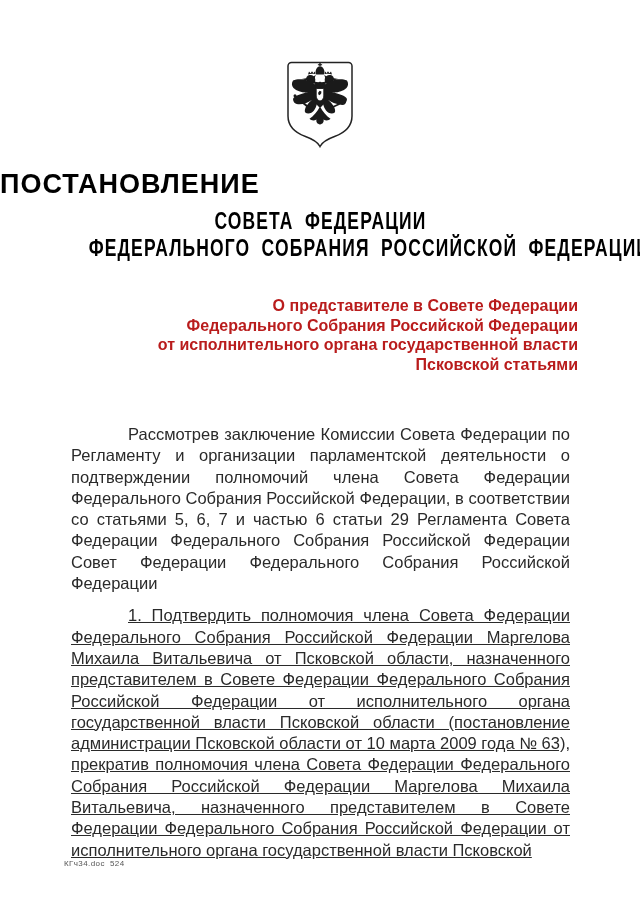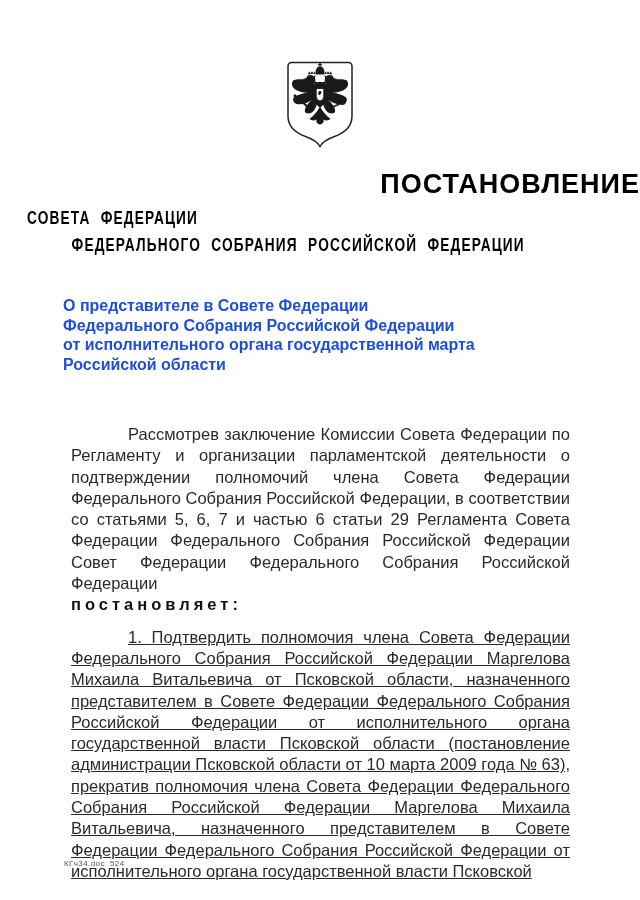--- a/index.html
+++ b/index.html
@@ -23,55 +23,55 @@
     transform: translateX(-50%);
     width: 70px;
     height: 88px;
   }
   .doc-title {
     position: absolute;
     top: 169px;
     left: 0;
     width: 100%;
     margin: 0;
-    text-align: right;
+    text-align: left;
     font-size: 27px;
     font-weight: bold;
     letter-spacing: 1px;
     color: #000000;
   }
   .org-line {
     position: absolute;
     left: 0;
     width: 100%;
-    text-align: left;
+    text-align: center;
     color: #000000;
     font-weight: bold;
-    font-size: 18px;
+    font-size: 23px;
     white-space: nowrap;
   }
   .org-line .squeeze {
     display: inline-block;
     transform: scaleX(0.76);
     transform-origin: center;
     letter-spacing: 1.5px;
     word-spacing: 7px;
   }
   .org-line-1 { top: 208px; }
   .org-line-2 { top: 235px; }
   .subject {
     position: absolute;
     top: 296px;
     left: 63px;
     width: 515px;
-    text-align: left;
+    text-align: right;
     font-weight: bold;
     font-size: 16px;
     line-height: 19.5px;
-    color: #1d4ed8;
+    color: #b91c1c;
   }
   .body-block {
     position: absolute;
     top: 416px;
     left: 63px;
     width: 515px;
     font-size: 16.5px;
     line-height: 21.3px;
     color: #2a2a2a;
   }
@@ -164,27 +164,26 @@
     <span class="squeeze">СОВЕТА ФЕДЕРАЦИИ</span>
   </div>
 
   <div class="org-line org-line-2">
     <span class="squeeze">ФЕДЕРАЛЬНОГО СОБРАНИЯ РОССИЙСКОЙ ФЕДЕРАЦИИ</span>
   </div>
 
   <div class="subject">
     <div>О представителе в Совете Федерации</div>
     <div>Федерального Собрания Российской Федерации</div>
-    <div>от исполнительного органа государственной марта</div>
-    <div>Российской области</div>
+    <div>от исполнительного органа государственной власти</div>
+    <div>Псковской статьями</div>
   </div>
 
   <div class="body-block">
     <p class="body-par">
       <span class="preamble-text">Рассмотрев заключение Комиссии Совета Федерации по Регламенту и организации парламентской деятельности о подтверждении полномочий члена Совета Федерации Федерального Собрания Российской Федерации, в соответствии со статьями 5, 6, 7 и частью 6 статьи 29 Регламента Совета Федерации Федерального Собрания Российской Федерации Совет Федерации Федерального Собрания Российской Федерации</span>
-      <span class="resolve">постановляет:</span>
     </p>
     <p class="body-par">1. Подтвердить полномочия члена Совета Федерации Федерального Собрания Российской Федерации Маргелова Михаила Витальевича от Псковской области, назначенного представителем в Совете Федерации Федерального Собрания Российской Федерации от исполнительного органа государственной власти Псковской области (постановление администрации Псковской области от 10 марта 2009 года № 63), прекратив полномочия члена Совета Федерации Федерального Собрания Российской Федерации Маргелова Михаила Витальевича, назначенного представителем в Совете Федерации Федерального Собрания Российской Федерации от исполнительного органа государственной власти Псковской</p>
   </div>
 
   <div class="footer-ref">КГч34.doc  524</div>
 
 </div>
 
 </body></html>

